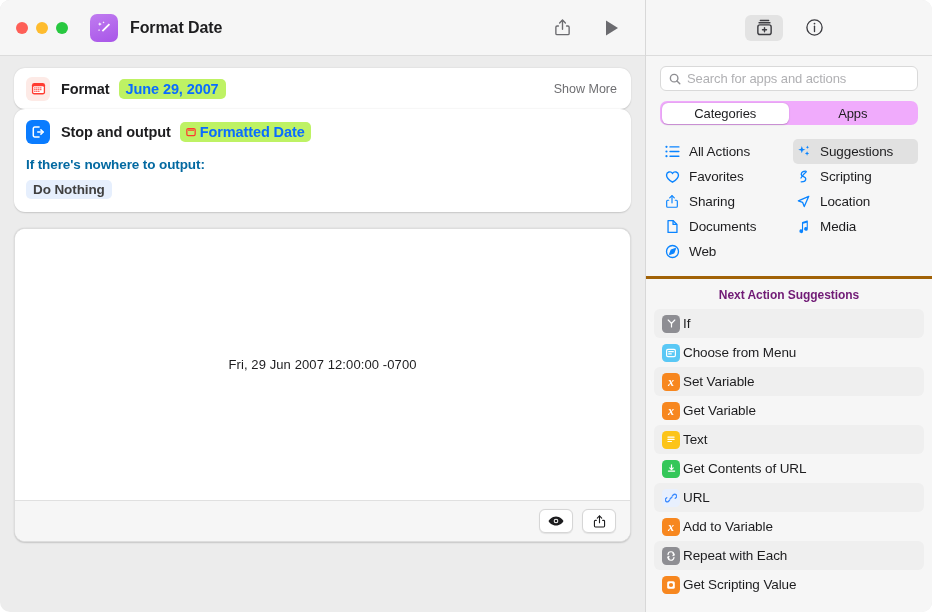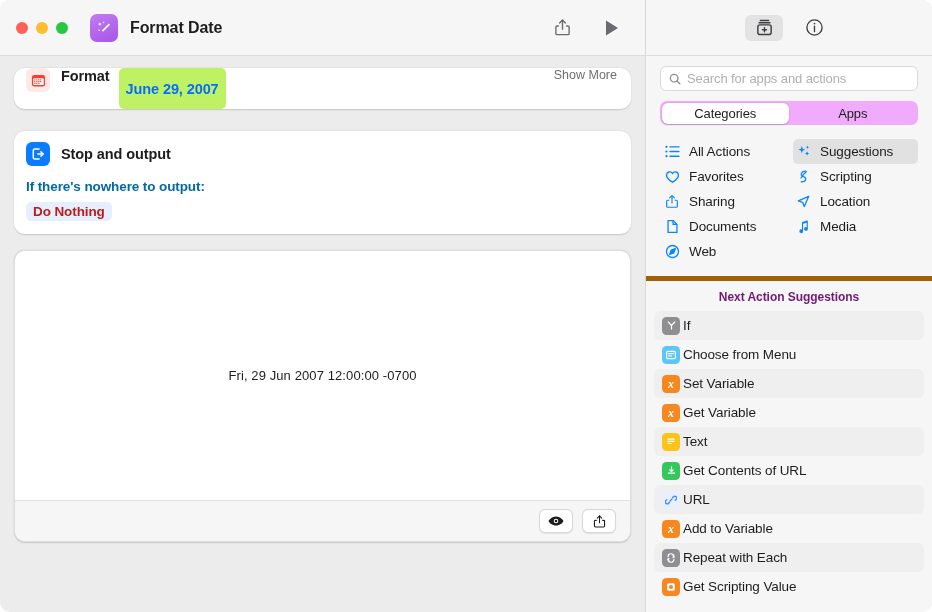--- a/index.html
+++ b/index.html
@@ -73,23 +73,23 @@
   .conn-2 { top: 216px; height: 16px; }
 
   .card {
     background: #ffffff;
     border-radius: 11px;
     position: relative;
     box-shadow: 0 0.5px 1.5px rgba(0,0,0,0.16);
   }
   .card-format {
     height: 41px;
-    display: flex; 
+    display: flex; align-items: center;
     padding: 0 14px 0 12px;
-    margin-bottom: 22px;
+    margin-bottom: 0;
   }
   .act-icon {
     width: 24px; height: 24px; border-radius: 6px;
     display: flex; align-items: center; justify-content: center;
     flex: 0 0 auto;
   }
   .act-icon.cal { background: #fdeae6; }
   .act-icon.stop { background: #0a7cff; }
   .act-label {
     font-size: 14.5px; font-weight: bold; color: #1d1d1f;
@@ -120,21 +120,21 @@
     font-size: 13.5px; font-weight: bold; color: #0369a1;
     margin-top: 13px;
     letter-spacing: -0.1px;
   }
   .stop-choice {
     display: inline-block;
     margin-top: 8px;
     background: #e6effd;
     border-radius: 5px;
     padding: 2px 7px;
-    font-size: 13.5px; font-weight: bold; color: #b91c1c;
+    font-size: 13.5px; font-weight: bold; color: #404040;
     letter-spacing: -0.1px;
   }
 
   .card-preview {
     flex: 1;
     display: flex; flex-direction: column;
     border: 1px solid #dddddd;
     overflow: hidden;
     min-height: 0;
   }
@@ -216,21 +216,21 @@
     background: #ffffff;
     box-shadow: 0 0.5px 1.5px rgba(0,0,0,0.2);
   }
 
   .cat-grid {
     padding: 14px 14px 0 16px;
     display: grid;
     grid-template-columns: 1fr 1fr;
     column-gap: 6px;
     row-gap: 0px;
-    border-bottom: 5px solid #a16207;
+    border-bottom: 3px solid #a16207;
     padding-bottom: 12px;
     margin-bottom: 0;
   }
   .cat {
     display: flex; align-items: center;
     gap: 9px;
     height: 25px;
     border-radius: 5px;
     padding: 0 6px 0 2px;
   }
@@ -346,20 +346,27 @@
       <div class="card card-stop">
         <div class="stop-row">
           <div class="act-icon stop">
             <svg width="16" height="16" viewBox="0 0 18 18" fill="none" stroke="#ffffff" stroke-width="1.7" stroke-linecap="round" stroke-linejoin="round">
               <path d="M10.2 3.4 H5.3 a1.6 1.6 0 0 0-1.6 1.6 v8 a1.6 1.6 0 0 0 1.6 1.6 h4.9"></path>
               <path d="M8.7 9 H14.6"></path>
               <path d="M12.3 6.6 L14.8 9 L12.3 11.4"></path>
             </svg>
           </div>
           <div class="act-label">Stop and output</div>
+          <div class="token">
+            <svg width="10" height="10" viewBox="0 0 12 12">
+              <rect x="1" y="1.8" width="10" height="8.6" rx="1.6" fill="none" stroke="#ff3b30" stroke-width="1.5"></rect>
+              <rect x="2.4" y="3.0" width="7.2" height="1.5" fill="#ff3b30"></rect>
+            </svg>
+            <span>Formatted Date</span>
+          </div>
         </div>
         <div class="stop-sub">If there's nowhere to output:</div>
         <div class="stop-choice">Do Nothing</div>
       </div>
 
       <div class="card card-preview">
         <div class="preview-body">
           <div class="preview-text">Fri, 29 Jun 2007 12:00:00 -0700</div>
         </div>
         <div class="preview-bar">

